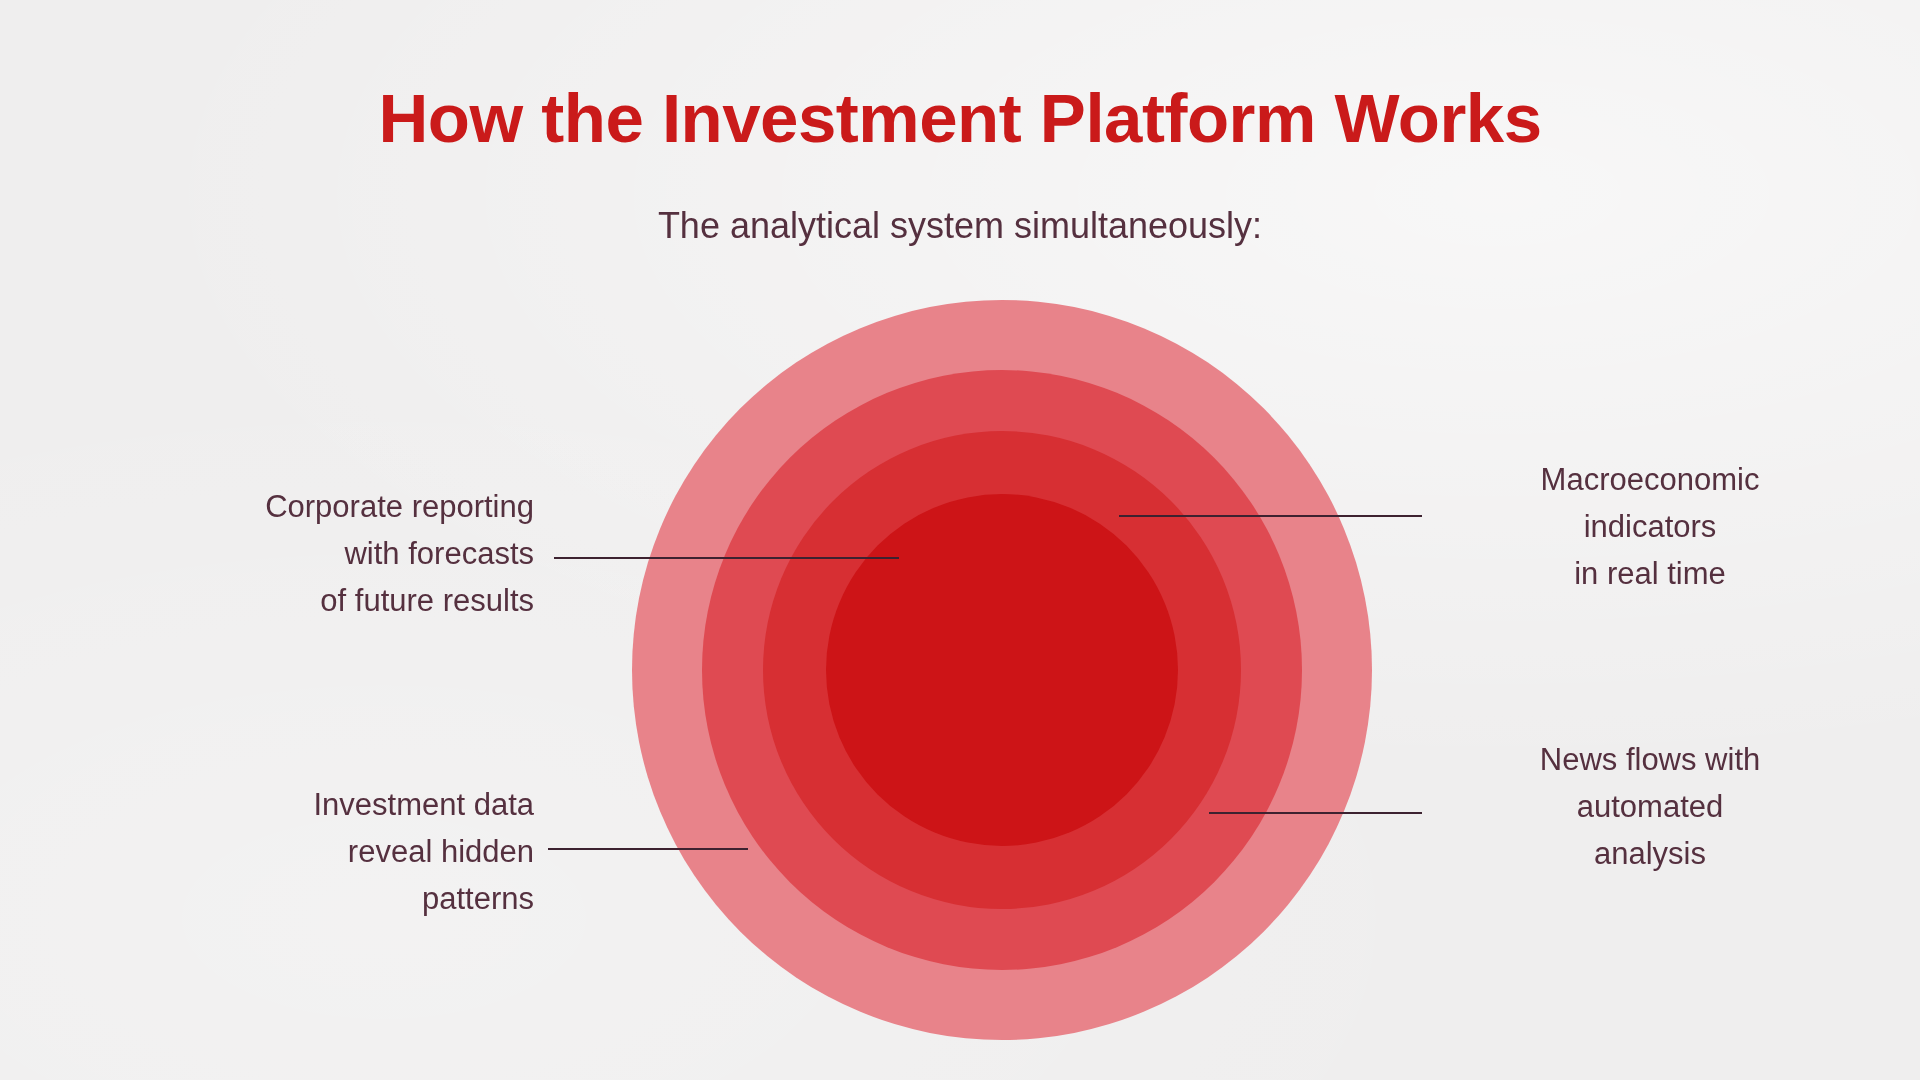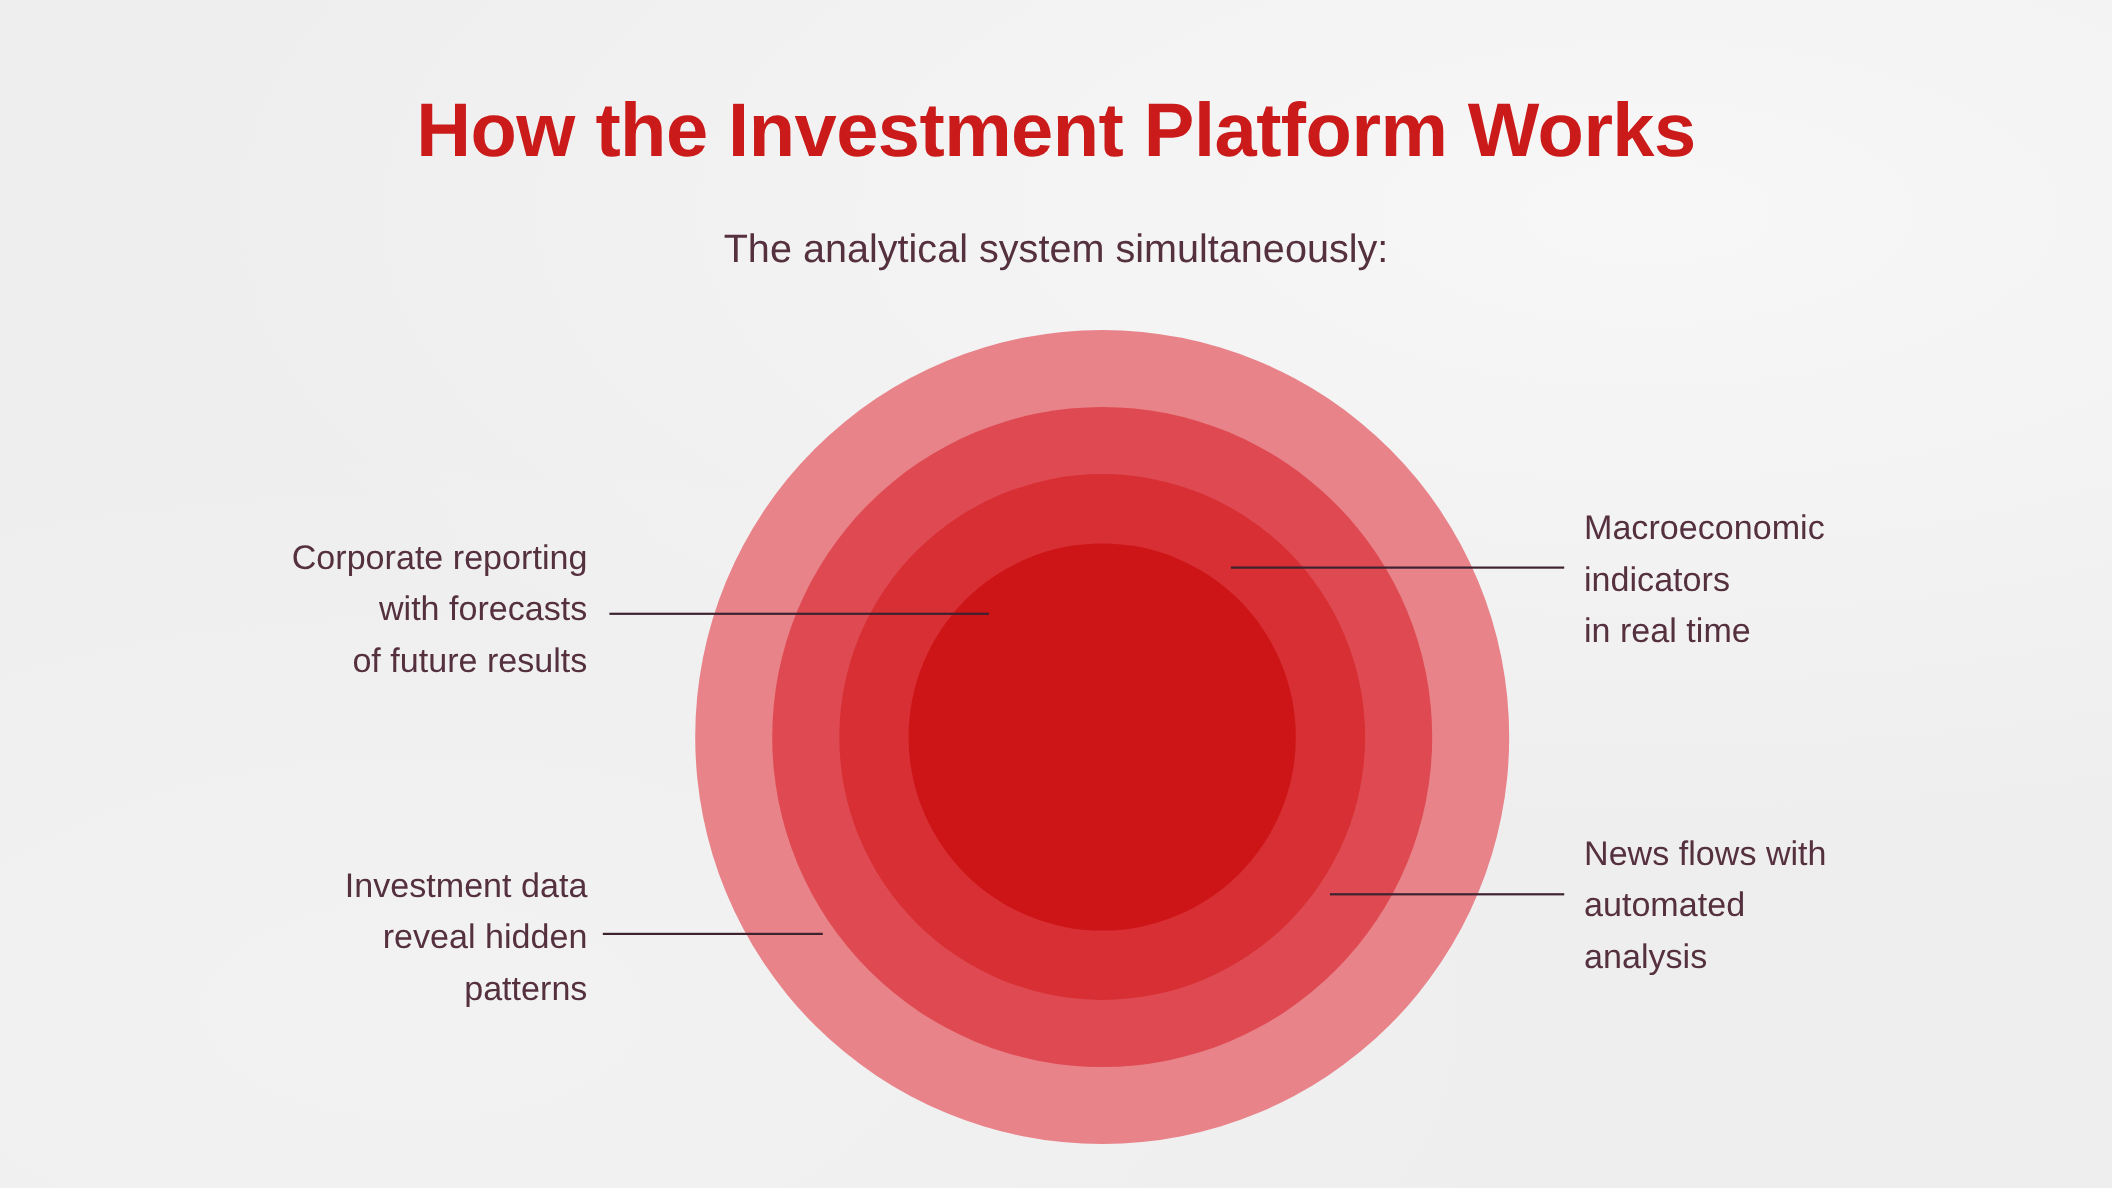--- a/index.html
+++ b/index.html
@@ -97,21 +97,21 @@
   
   .label {
     position:absolute;
     font-size:31px;
     line-height:47px;
     color:#55303f;
     white-space:pre-line;
   }
 
   .label-left  { text-align:right; }
-  .label-right { text-align:left; }
+  .label-right { text-align:center; }
 
   .label-corporate  { right:1386px; top:483px;  width:440px; }
   .label-historical { right:1386px; top:781px;  width:440px; }
   .label-macro      { left:1440px;  top:456px;  width:420px; }
   .label-news       { left:1440px;  top:736px;  width:420px; }
 </style>
 </head>
 <body style="background: rgb(239, 238, 238);">
 
 <div class="bg-wash"></div>
@@ -139,17 +139,17 @@
 of future results</div>
 
   <div class="label label-left label-historical" style="color: rgb(85, 48, 63);">Investment data
 reveal hidden
 patterns</div>
 
   <div class="label label-right label-macro" style="color: rgb(85, 48, 63);">Macroeconomic
 indicators
 in real time</div>
 
-  <div class="label label-right label-news" style="color: rgb(85, 48, 63); margin-top: 16px;">News flows with
+  <div class="label label-right label-news" style="color: rgb(85, 48, 63);">News flows with
 automated
 analysis</div>
 
 </div>
 
 </body></html>

